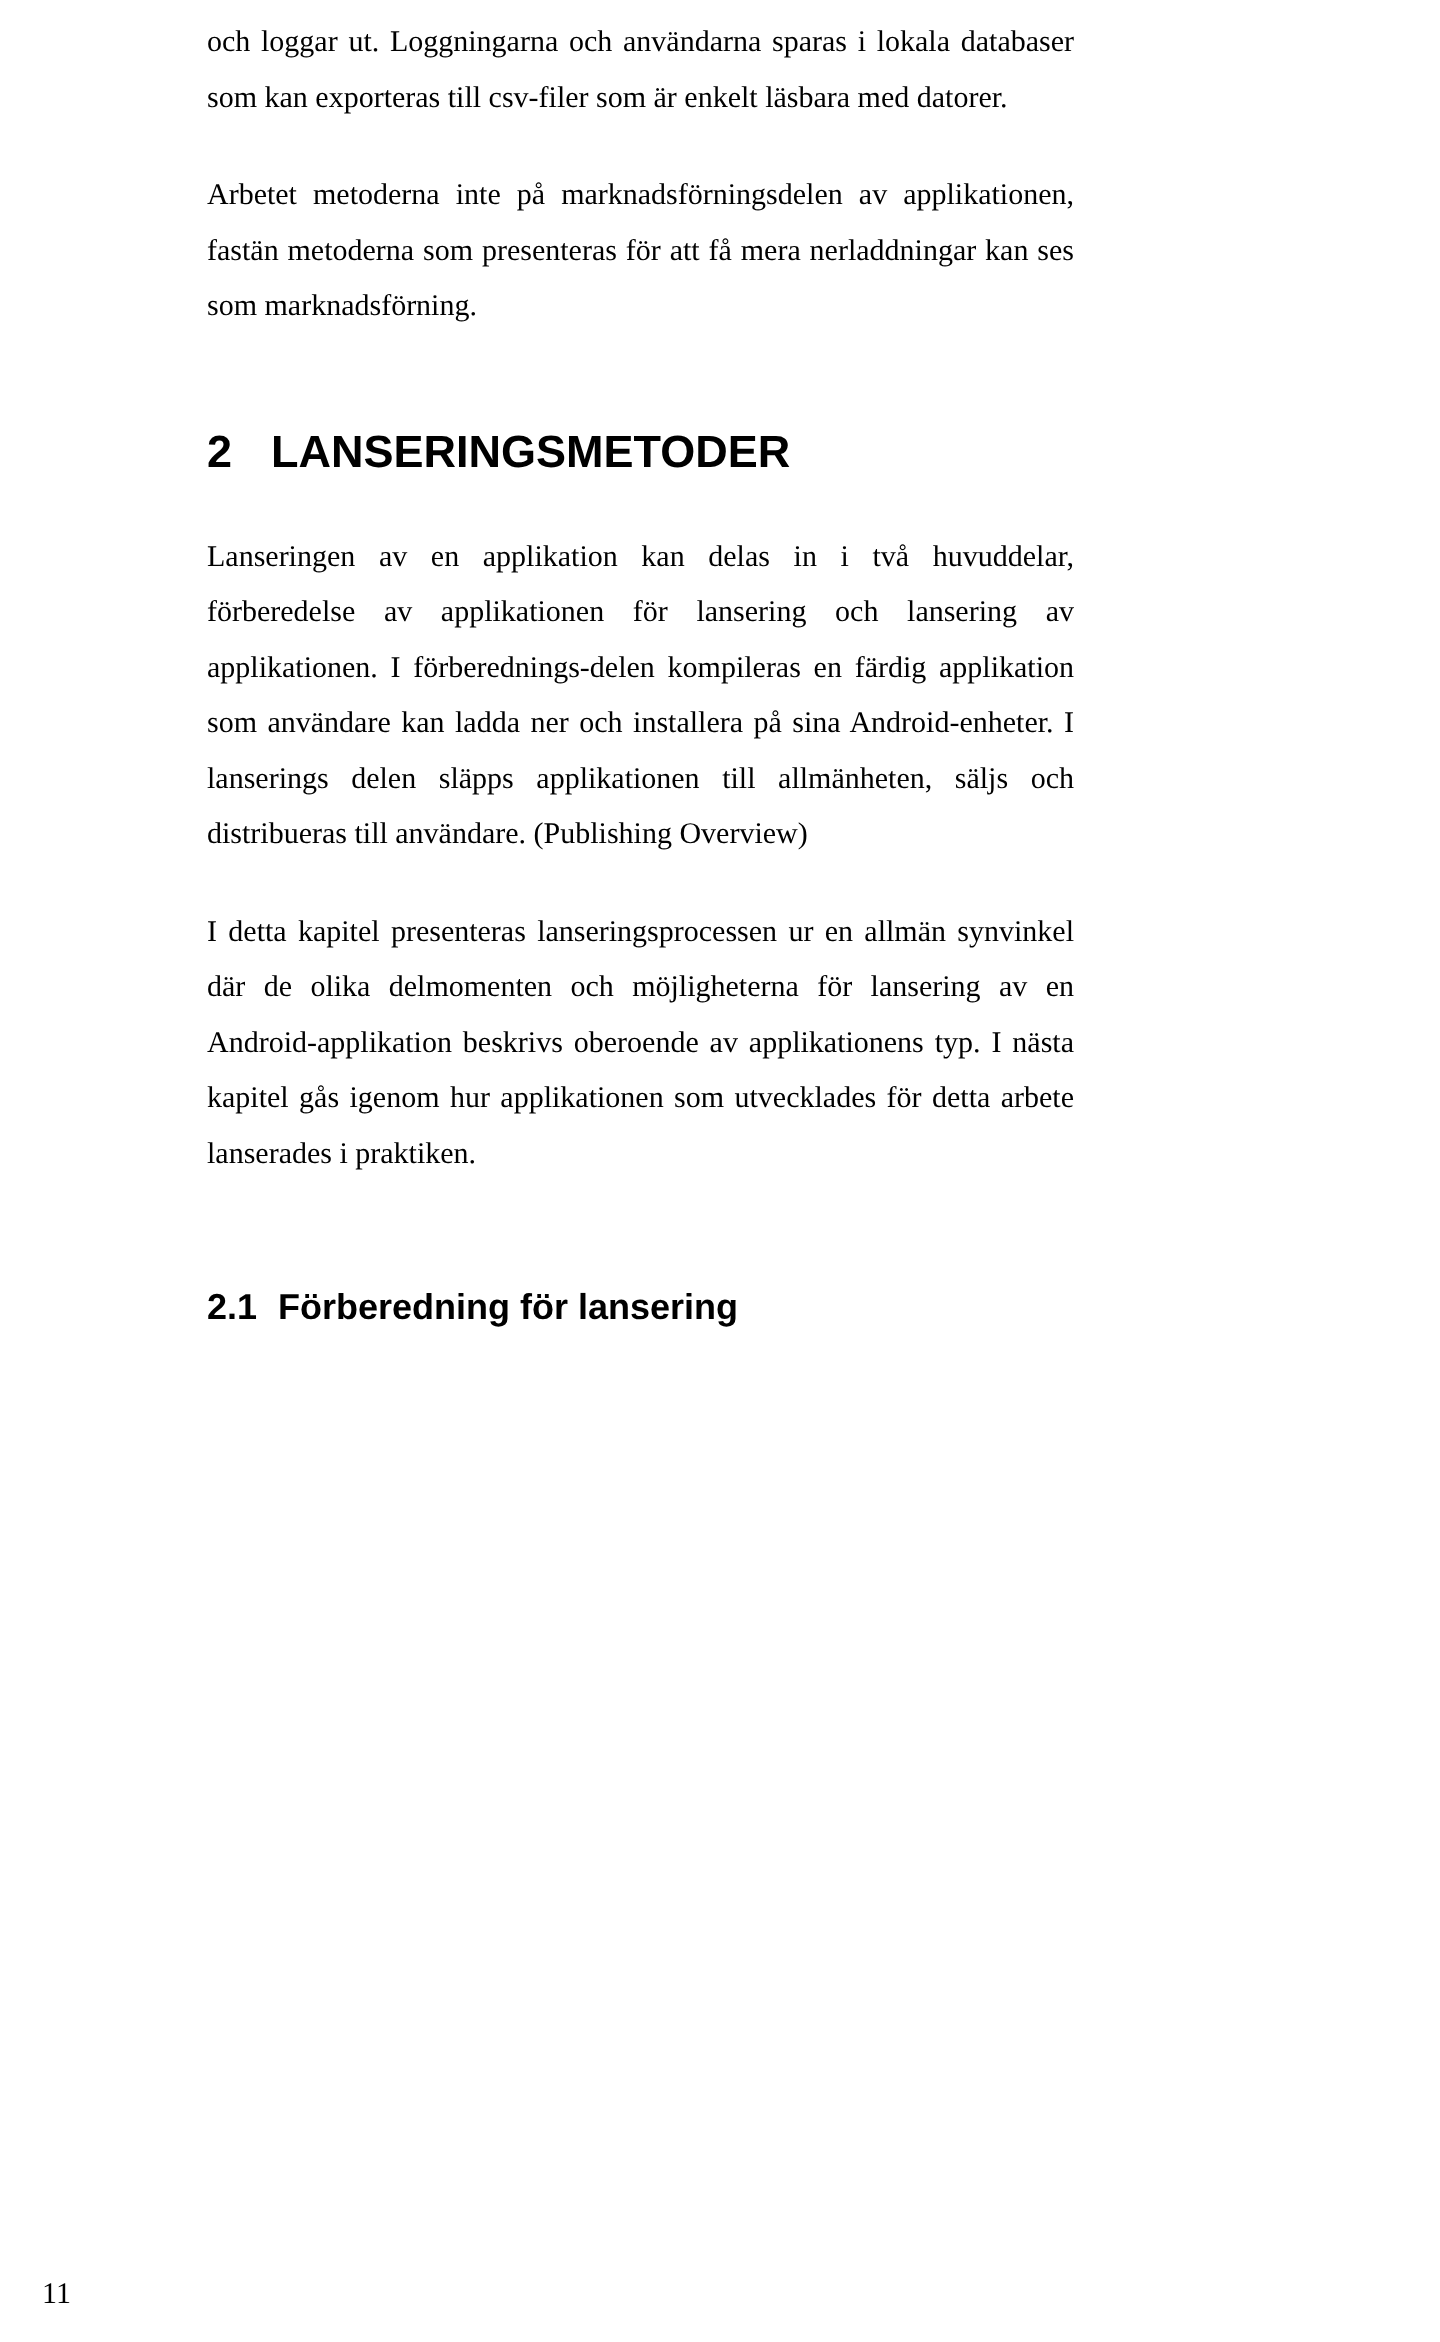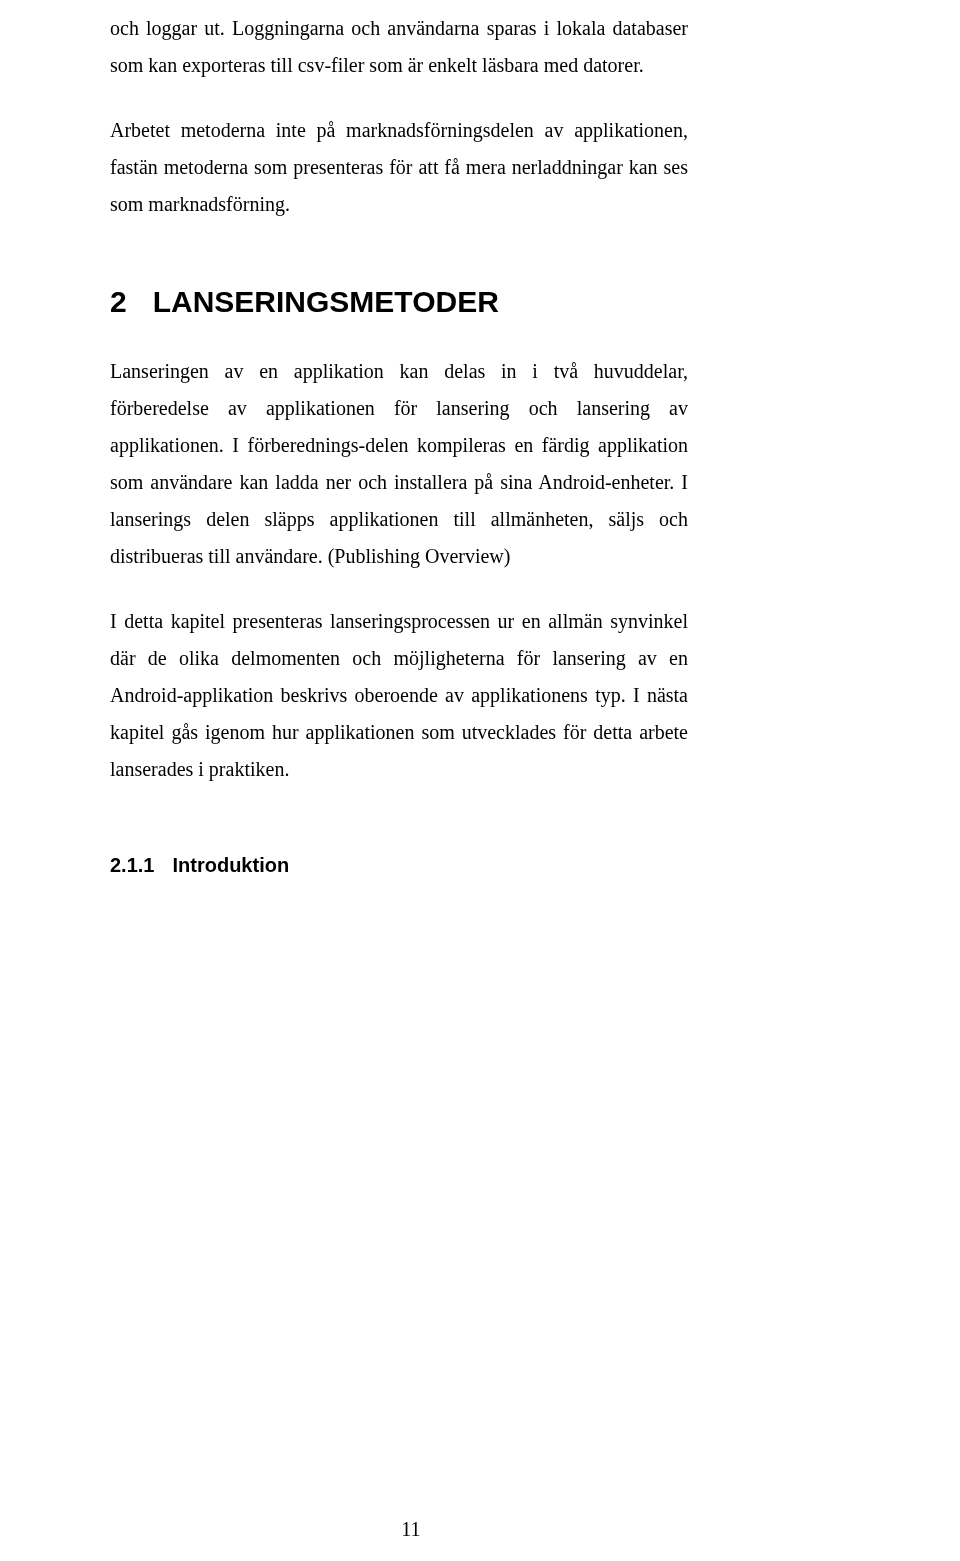--- a/index.html
+++ b/index.html
@@ -9,20 +9,21 @@
     font-family: "Times New Roman", Times, serif;
     color: #000;
   }
   .page {
     width: 798px;
     min-height: 1561px;
     box-sizing: border-box;
     padding: 10px 110px 60px 110px;
     background: #fff;
     position: relative;
+    margin-left: 28px;
   }
   p {
     font-size: 20px;
     line-height: 1.85;
     margin: 0 0 28px 0;
     text-align: justify;
   }
   h1.chapter {
     font-family: Arial, Helvetica, sans-serif;
     font-weight: bold;
@@ -49,23 +50,23 @@
     font-size: 20px;
     margin: 66px 0 28px 0;
   }
   h3.subsection .num {
     display: inline-block;
     margin-right: 18px;
   }
   .page-number {
     position: absolute;
     bottom: 20px;
-    left: 12px;
+    left: 0;
     width: 100%;
-    text-align: center;
+    text-align: left;
     font-size: 20px;
     font-family: "Times New Roman", Times, serif;
   }
 </style>
 </head>
 <body>
 
 <div class="page">
 
   <p>och loggar ut. Loggningarna och användarna sparas i lokala databaser som kan exporteras till csv-filer som är enkelt läsbara med datorer.</p>
@@ -73,21 +74,21 @@
   <p>Arbetet metoderna inte på marknadsförningsdelen av applikationen, fastän metoderna som presenteras för att få mera nerladdningar kan ses som marknadsförning.</p>
 
   <h1 class="chapter">
     <span class="num">2</span><span>LANSERINGSMETODER</span>
   </h1>
 
   <p>Lanseringen av en applikation kan delas in i två huvuddelar, förberedelse av applikationen för lansering och lansering av applikationen. I förberednings-delen kompileras en färdig applikation som användare kan ladda ner och installera på sina Android-enheter. I lanserings delen släpps applikationen till allmänheten, säljs och distribueras till användare. (Publishing Overview)</p>
 
   <p>I detta kapitel presenteras lanseringsprocessen ur en allmän synvinkel där de olika delmomenten och möjligheterna för lansering av en Android-applikation beskrivs oberoende av applikationens typ. I nästa kapitel gås igenom hur applikationen som utvecklades för detta arbete lanserades i praktiken.</p>
 
+  <h2 class="section">
+    <span class="num">2.1</span><span>Förberedning för lansering</span>
+  </h2>
 
 
-  <h3 class="subsection">
-    <span class="num">2.1.1</span><span>Introduktion</span>
-  </h3>
 
 
   <div class="page-number">11</div>
 </div>
 
 </body></html>

